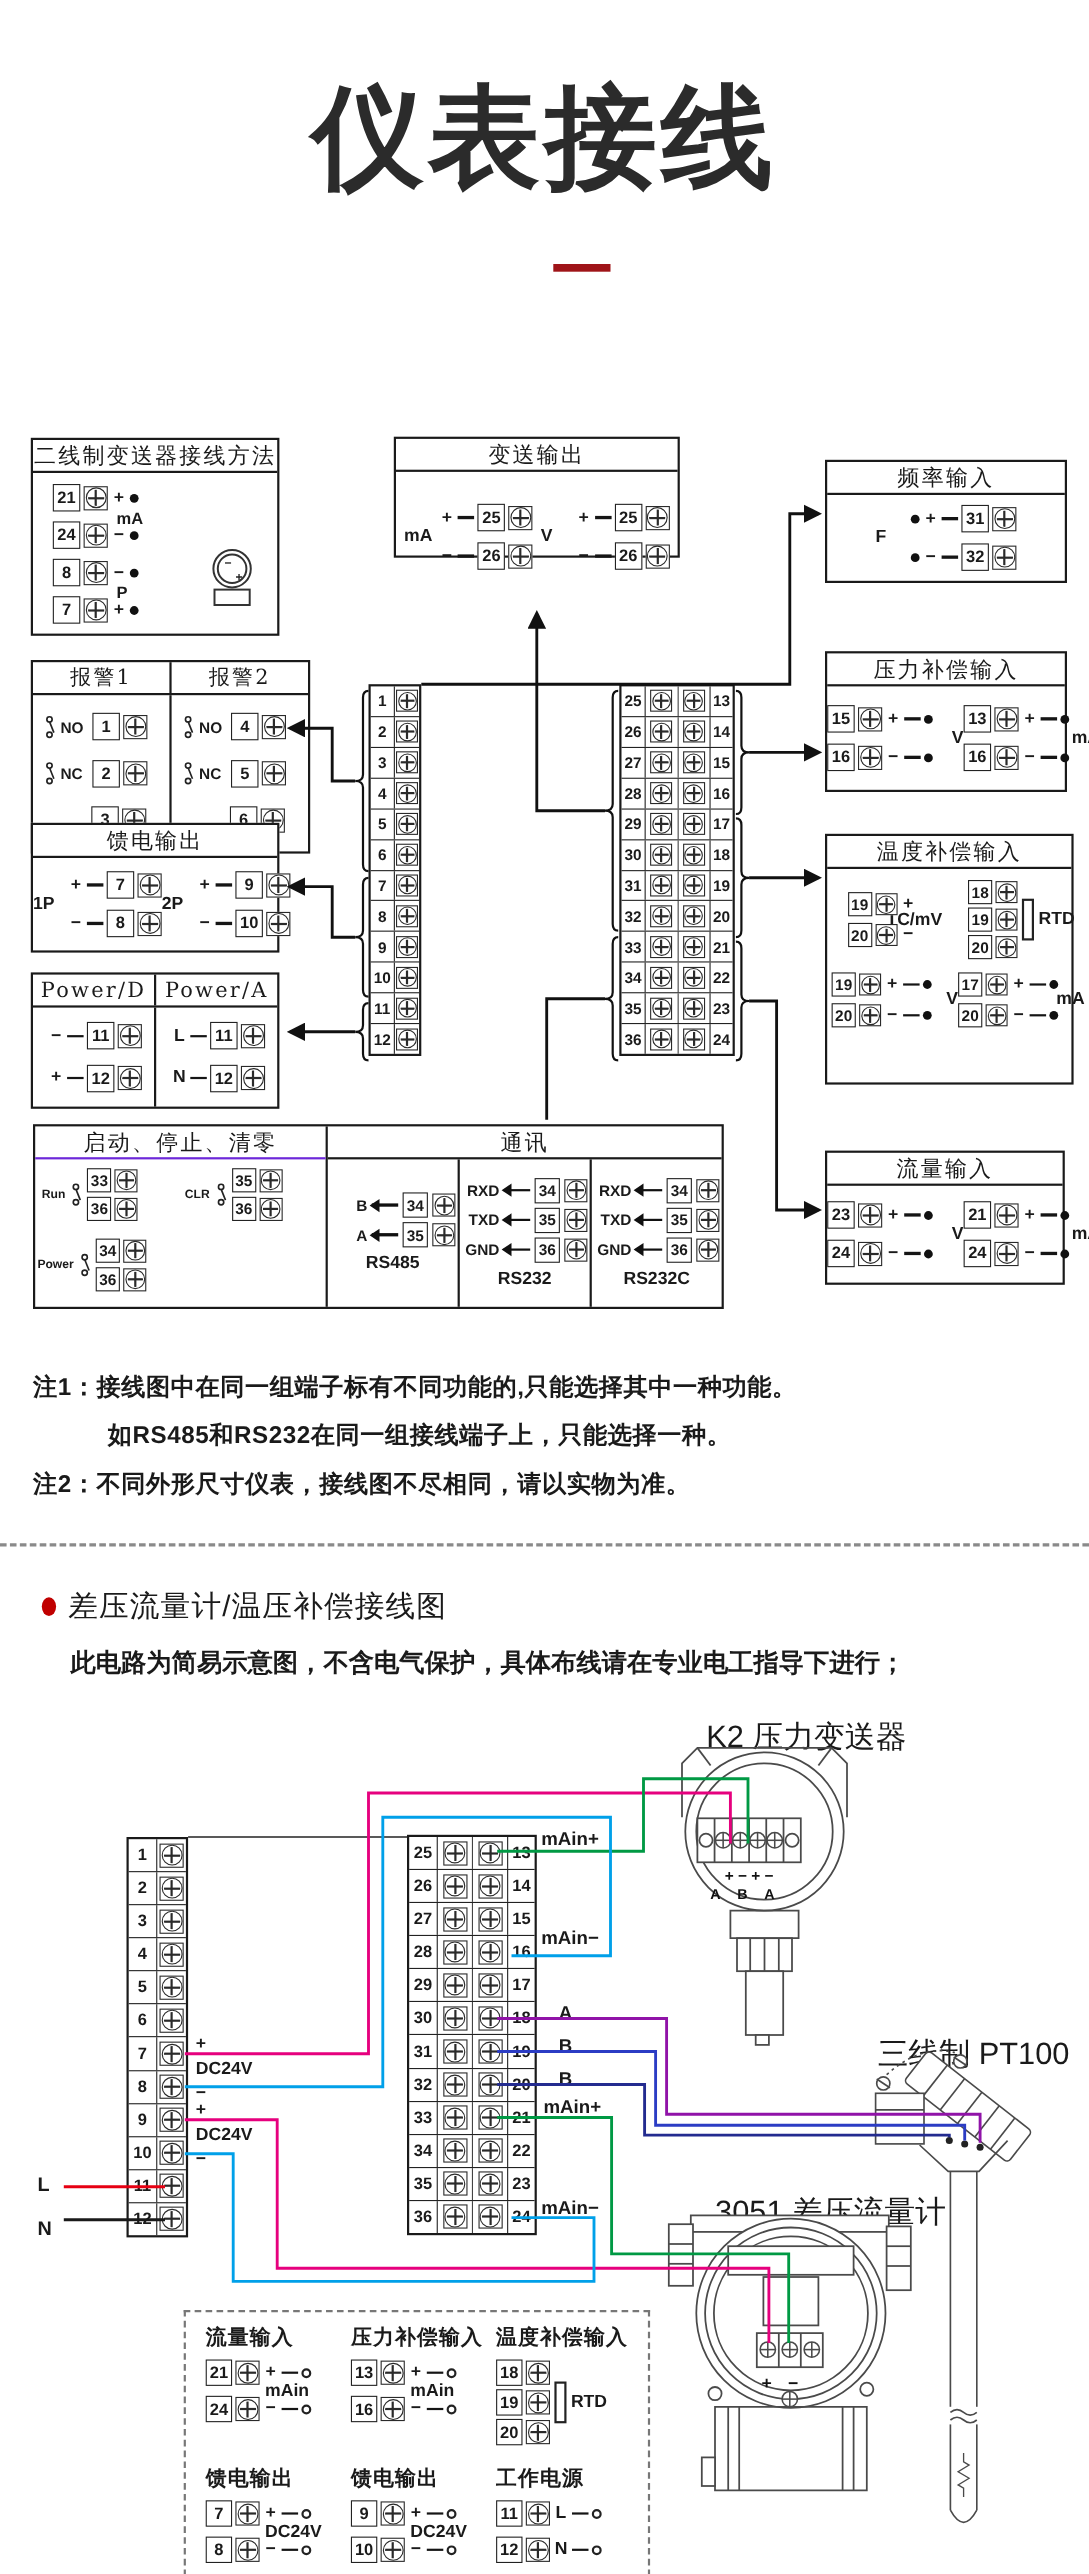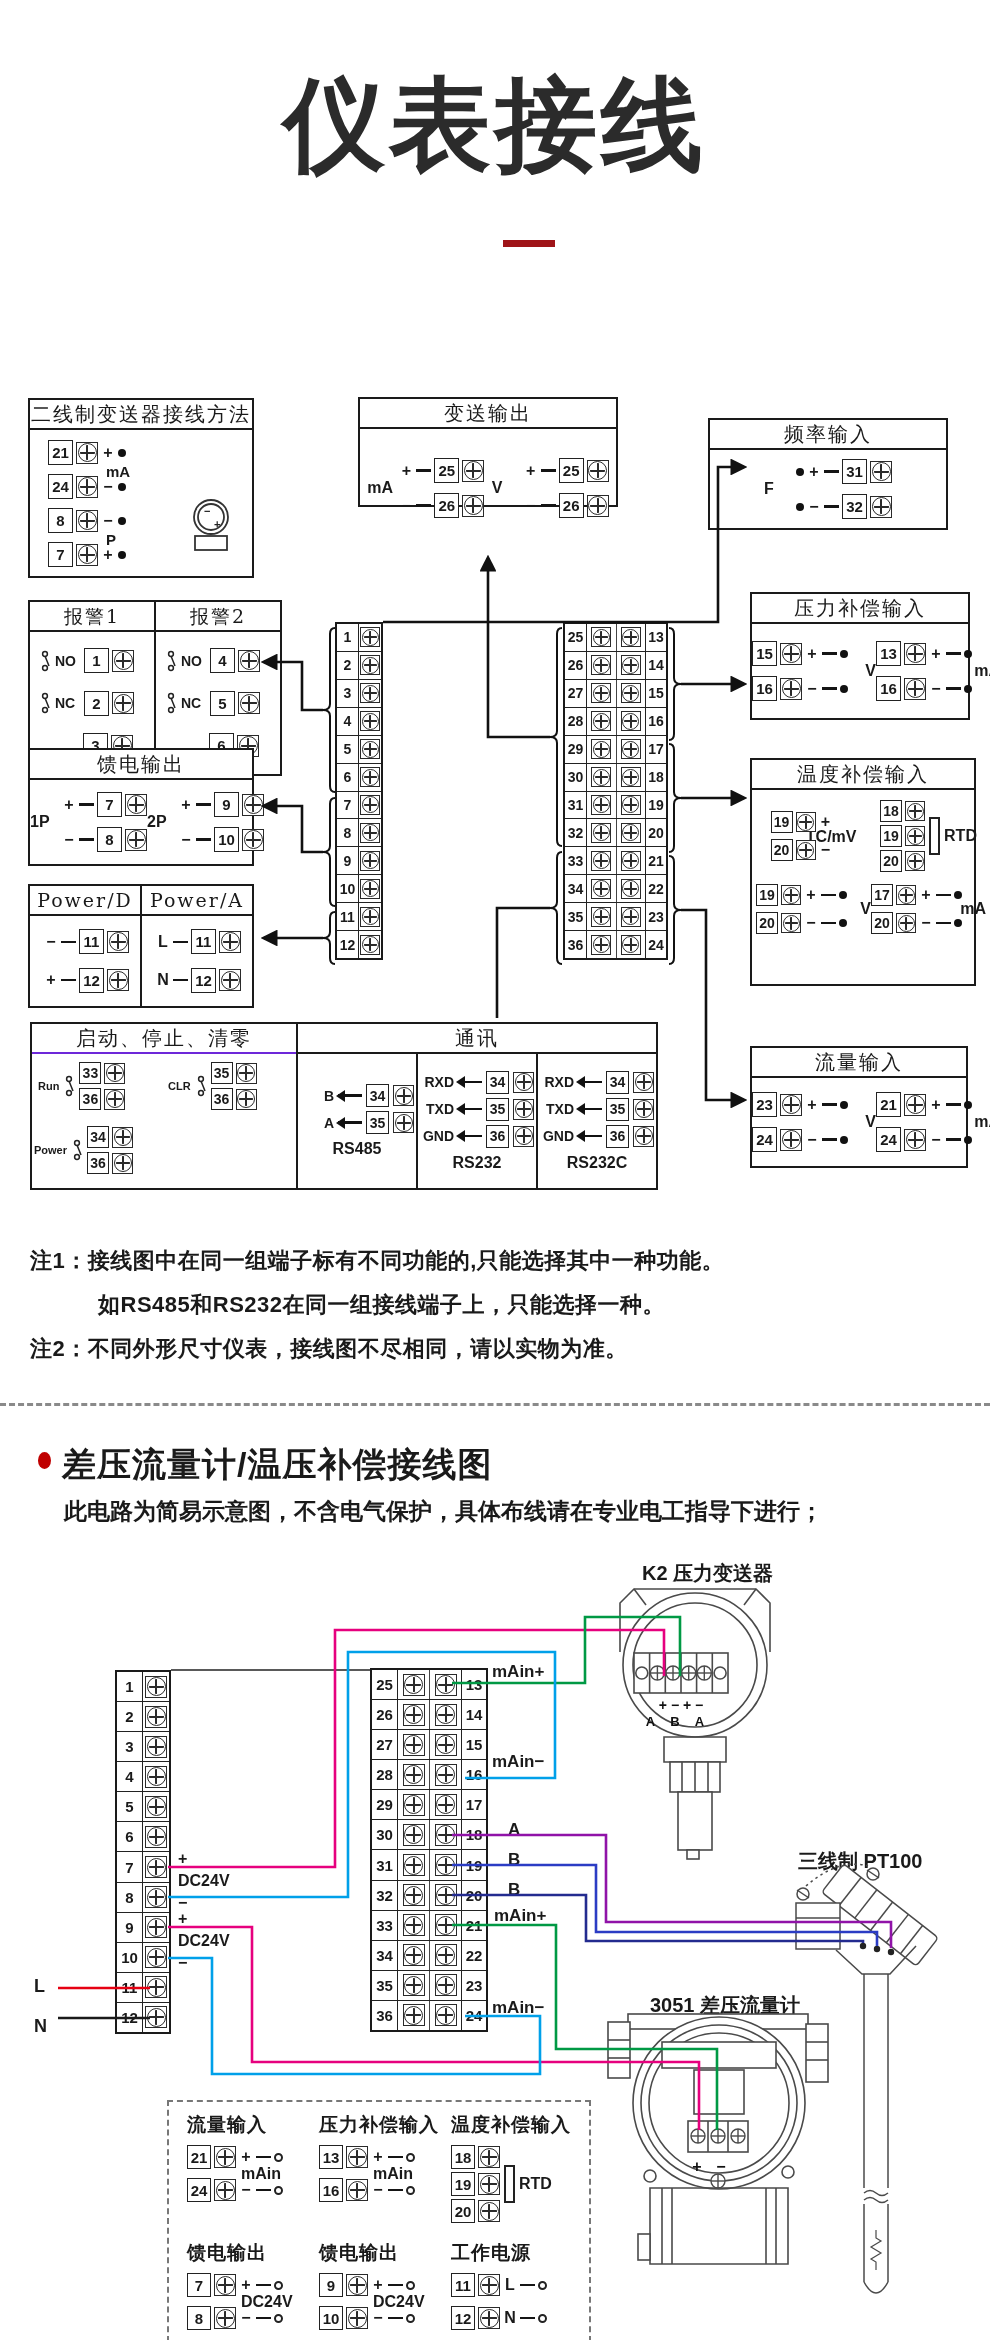--- a/index.html
+++ b/index.html
@@ -98,24 +98,24 @@
 .sc{flex:1;display:flex;align-items:center;justify-content:center}
 .sc+.sc{border-left:1.2px solid #444}
 .strip .screw{width:20px;height:20px}
 .strip-ll .screw,.strip-lr .screw{width:22px;height:22px}
 .strip-ll .sn.a,.strip-lr .sn.a{width:26px;font-size:15px}
 .strip-lr .sn.b{width:25px;font-size:15px}
 
 .note{position:absolute;font-weight:bold;font-size:22px;letter-spacing:.5px;white-space:nowrap}
 .dashed-sep{position:absolute;left:0;width:990px;height:0;border-top:3px dashed #8a8a8a}
 .bullet{position:absolute;width:13px;height:17px;border-radius:50%;background:#c00000}
-.h2{position:absolute;font-weight:bold;font-size:34px;letter-spacing:1px;white-space:nowrap}
+.h2{position:absolute;font-weight:normal;font-size:27px;letter-spacing:1px;white-space:nowrap}
 .h3{position:absolute;font-weight:bold;font-size:23px;white-space:nowrap}
 
-.dlabel{position:absolute;font-weight:bold;font-size:20px;white-space:nowrap}
+.dlabel{position:absolute;font-weight:normal;font-size:28px;white-space:nowrap}
 .wtag{position:absolute;font-weight:bold;font-size:17px;white-space:nowrap}
 .stag{position:absolute;font-weight:bold;font-size:16px;white-space:nowrap}
 
 .legend{position:absolute;left:167px;top:2100px;width:424px;height:242px;border:2.5px dashed #777;background:#fff}
 .lg{position:absolute}
 .lg-t{font-weight:bold;font-size:19px;letter-spacing:1px;white-space:nowrap}
 .lgpair{position:relative;display:flex;flex-direction:column;gap:9px;margin-top:7px}
 .lg-mid{position:absolute;left:54px;top:50%;transform:translateY(-50%);font-weight:bold;font-size:16px}
 .lg .tnum{width:24px;height:24px}
 .overlay{position:absolute;left:0;top:0;z-index:5;pointer-events:none}
@@ -349,21 +349,21 @@
         <div class="trow">
             <span class="sign">−</span>
             <span class="lead"></span>
             <span class="tnum">26</span>
             <i class="screw"></i>
           </div>
       </div>
     </div>
   </div>
 
-  <div class="box" style="left:708px;top:418px;width:240px;height:112px">
+  <div class="box" style="left:750px;top:418px;width:220px;height:112px">
     <div class="box-title">频率输入</div>
     <div class="box-body fr-body">
       <div class="tgroup-l">
         <span class="mid">F</span>
         <div class="trow">
             <span class="dotf"></span>
             <span class="sign">+</span>
             <span class="lead"></span>
             <span class="tnum">31</span>
             <i class="screw"></i>

